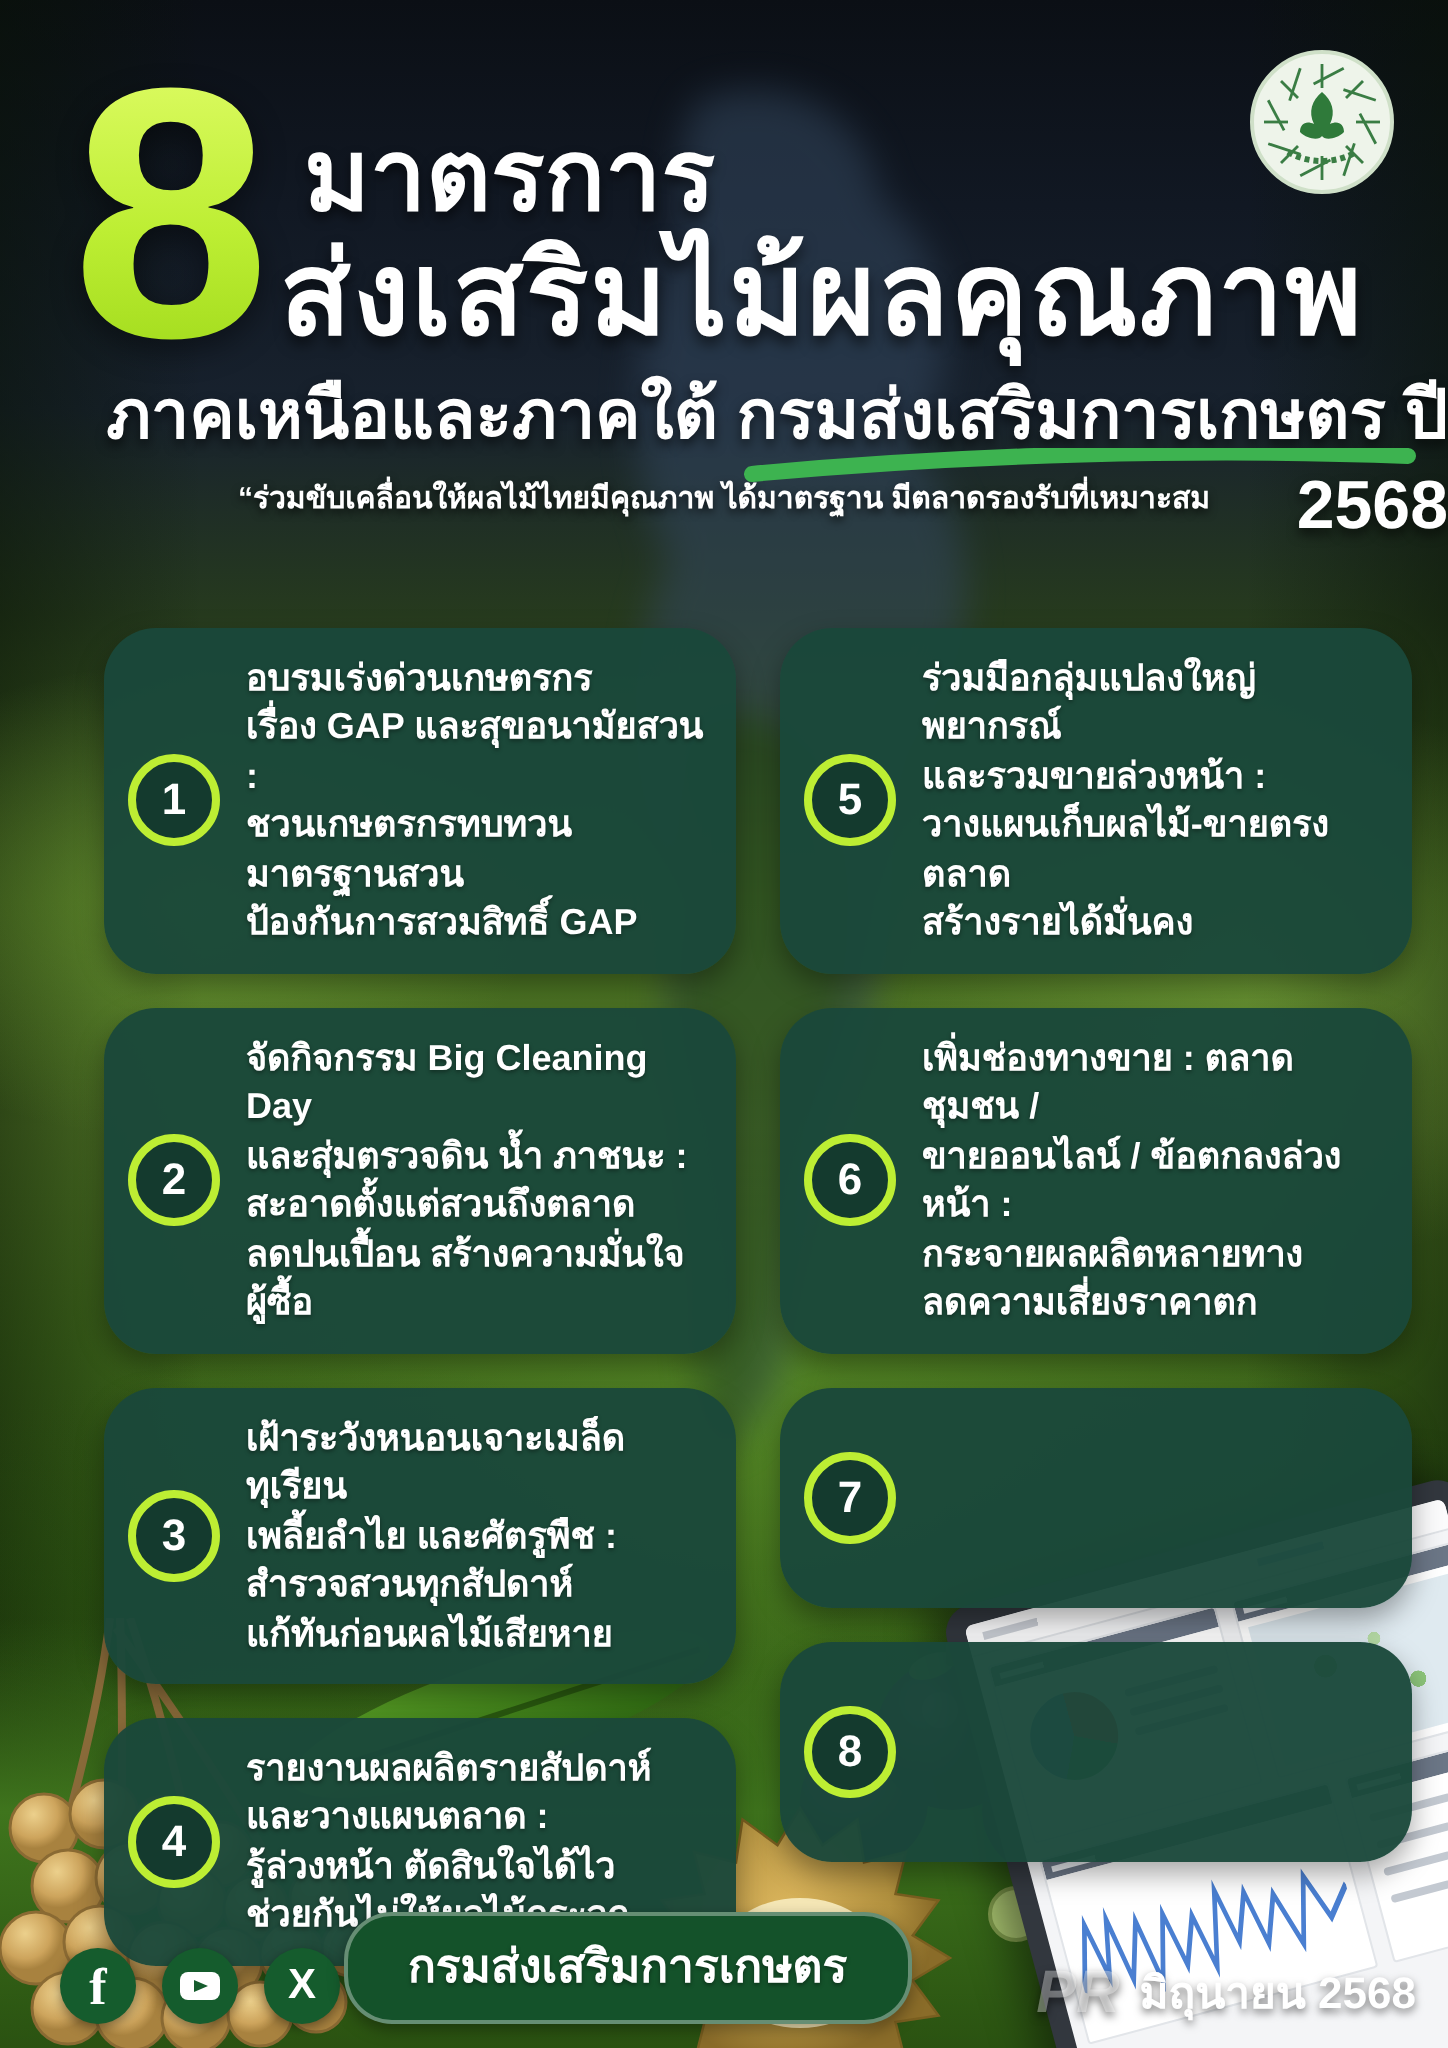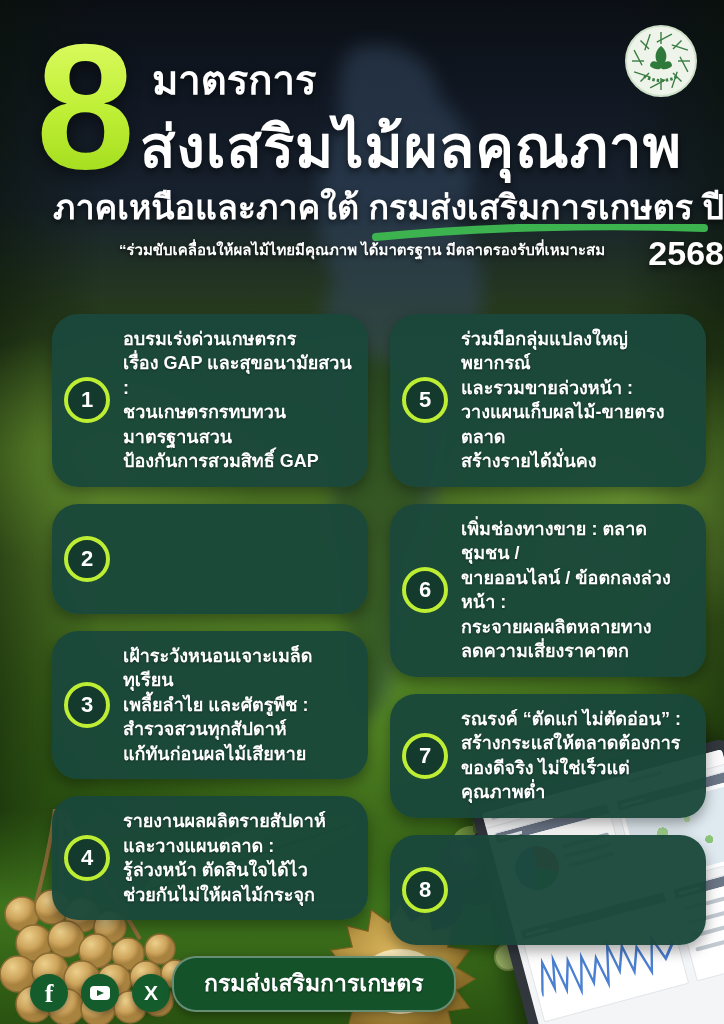--- a/index.html
+++ b/index.html
@@ -17,21 +17,21 @@
       radial-gradient(ellipse 300px 180px at 85% 80%, rgba(35,75,12,.5), transparent 70%),
       linear-gradient(90deg, rgba(8,18,4,.5) 0%, transparent 14%, transparent 86%, rgba(8,18,4,.5) 100%); }
   .map-sil{ position:absolute; left:200px; top:30px; z-index:1; opacity:.55; filter:blur(9px); }
 
   
   .hdr{ position:absolute; inset:0; z-index:4; }
   .big8{ position:absolute; left:36px; top:18px; font-size:178px; font-weight:800; line-height:1;
     background:linear-gradient(180deg,#e2fd6a 0%,#bdee33 55%,#9cd718 100%);
     -webkit-background-clip:text; background-clip:text; color:transparent;
     filter:drop-shadow(0 5px 8px rgba(0,0,0,.45)); }
-  .t1{ position:absolute; left:152px; top:48px; font-size:40px; font-weight:800; color:#fff;
+  .t1{ position:absolute; left:152px; top:48px; font-size:50px; font-weight:800; color:#fff;
     text-shadow:0 3px 6px rgba(0,0,0,.55);font-family:Liberation Mono, monospace; }
   .t2{ position:absolute; left:140px; top:100px; font-size:58px; font-weight:800; color:#fff;
     text-shadow:0 4px 7px rgba(0,0,0,.55); letter-spacing:1px;text-align:center; }
   .subtitle{ position:absolute; left:0; top:180px; width:100%; text-align:right;
     font-size:34px; font-weight:800; color:#fff; text-shadow:0 3px 6px rgba(0,0,0,.6); }
   .swoosh{ position:absolute; left:372px; top:224px; z-index:4; }
   .seal{ position:absolute; right:26px; top:24px; width:74px; height:74px; z-index:5; }
   .quote{ position:absolute; left:0; top:240px; width:100%; text-align:center; color:#fff;
     font-size:15px; font-weight:700; line-height:1.35; text-shadow:0 2px 4px rgba(0,0,0,.65); }
 
@@ -155,20 +155,24 @@
           </div>
         <div class="card-text">อบรมเร่งด่วนเกษตรกร
 เรื่อง GAP และสุขอนามัยสวน :
 ชวนเกษตรกรทบทวนมาตรฐานสวน
 ป้องกันการสวมสิทธิ์ GAP</div>
       </div>
       <div class="card">
         <div class="num">
             <span>2</span>
           </div>
+        <div class="card-text">จัดกิจกรรม Big Cleaning Day
+และสุ่มตรวจดิน น้ำ ภาชนะ :
+สะอาดตั้งแต่สวนถึงตลาด
+ลดปนเปื้อน สร้างความมั่นใจผู้ซื้อ</div>
       </div>
       <div class="card">
         <div class="num">
             <span>3</span>
           </div>
         <div class="card-text">เฝ้าระวังหนอนเจาะเมล็ดทุเรียน
 เพลี้ยลำไย และศัตรูพืช :
 สำรวจสวนทุกสัปดาห์
 แก้ทันก่อนผลไม้เสียหาย</div>
       </div>
@@ -198,23 +202,20 @@
           </div>
         <div class="card-text">เพิ่มช่องทางขาย : ตลาดชุมชน /
 ขายออนไลน์ / ข้อตกลงล่วงหน้า :
 กระจายผลผลิตหลายทาง
 ลดความเสี่ยงราคาตก</div>
       </div>
       <div class="card">
         <div class="num">
             <span>7</span>
           </div>
-        <div class="card-text">รณรงค์ “ตัดแก่ ไม่ตัดอ่อน” :
-สร้างกระแสให้ตลาดต้องการ
-ของดีจริง ไม่ใช่เร็วแต่คุณภาพต่ำ</div>
       </div>
       <div class="card">
         <div class="num">
             <span>8</span>
           </div>
       </div>
     </div>
   </div>
 
   <svg class="fruits" viewBox="0 0 724 215" preserveAspectRatio="none">
@@ -356,13 +357,17 @@
         <span class="fb">f</span>
       </div>
     <div class="soc">
         <span class="yt-body"></span>
       </div>
     <div class="soc">
         <span class="xg">X</span>
       </div>
   </div>
   <div class="org-pill">กรมส่งเสริมการเกษตร</div>
+  <div class="date-badge">
+    <span class="pr-mark">PR</span>
+    <span>มิถุนายน 2568</span>
+  </div>
 </div>
 
 </body></html>

